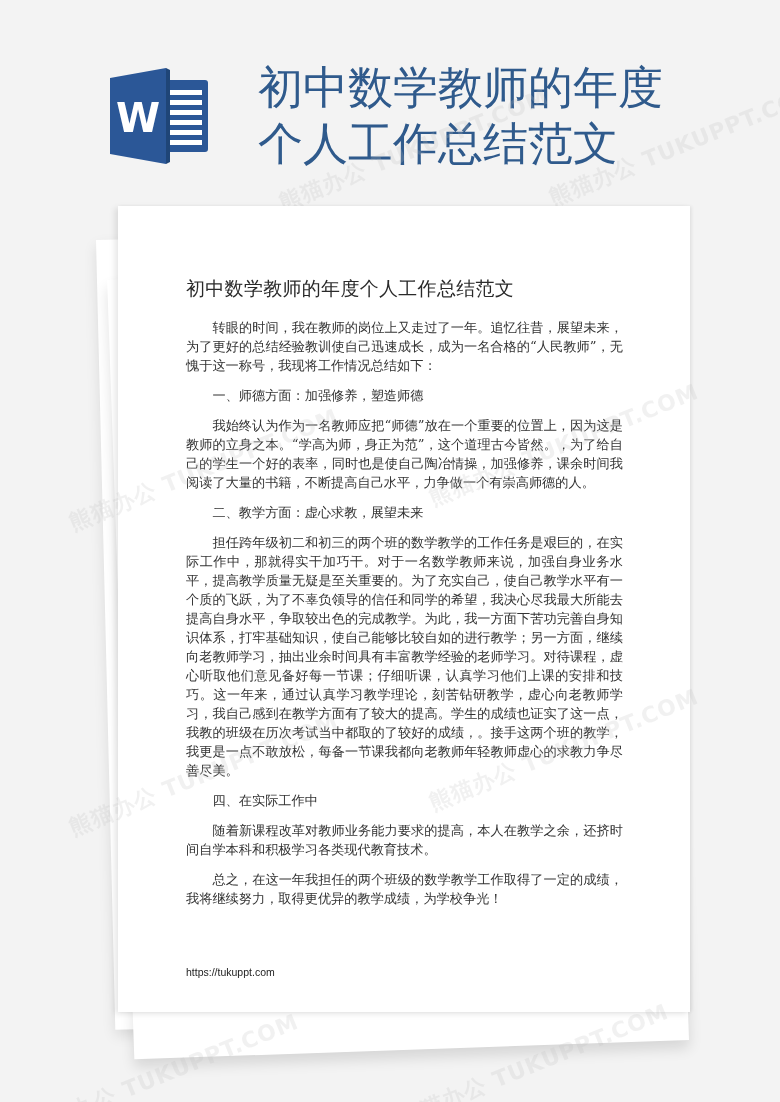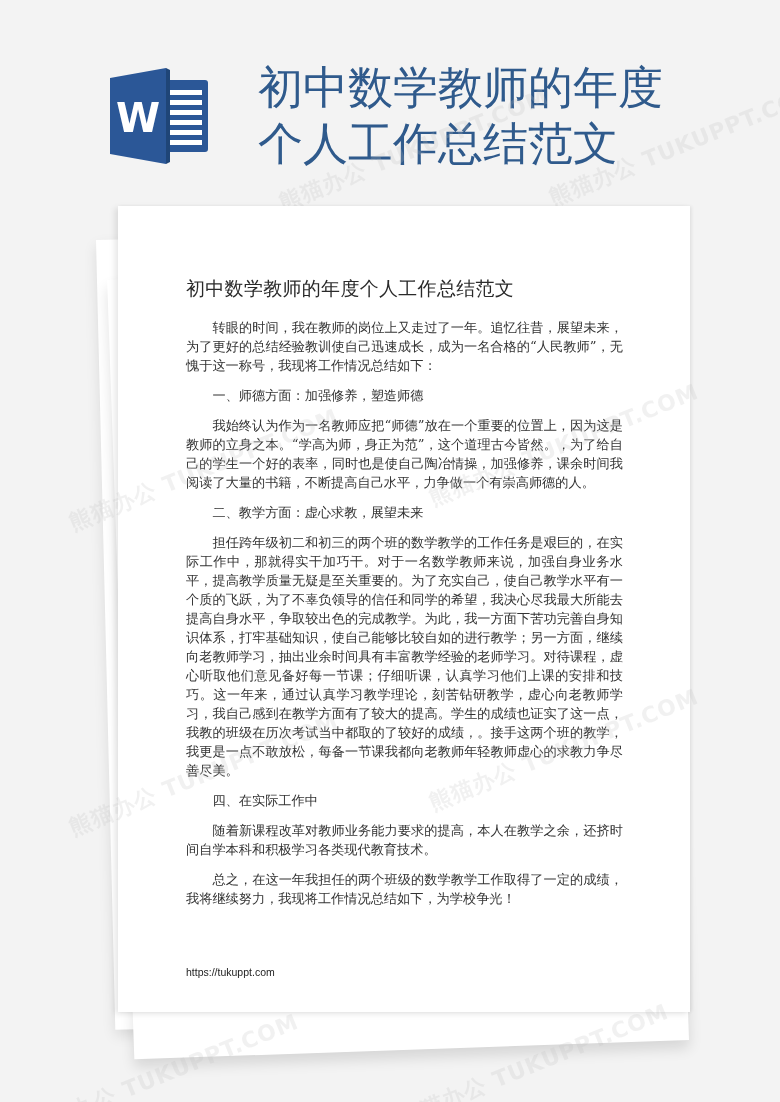--- a/index.html
+++ b/index.html
@@ -143,21 +143,21 @@
 <div class="page">
   <div class="doc-title">初中数学教师的年度个人工作总结范文</div>
   <div class="doc-body">
     <p>转眼的时间，我在教师的岗位上又走过了一年。追忆往昔，展望未来，为了更好的总结经验教训使自己迅速成长，成为一名合格的“人民教师”，无愧于这一称号，我现将工作情况总结如下：</p>
     <p class="heading">一、师德方面：加强修养，塑造师德</p>
     <p>我始终认为作为一名教师应把“师德”放在一个重要的位置上，因为这是教师的立身之本。“学高为师，身正为范”，这个道理古今皆然。，为了给自己的学生一个好的表率，同时也是使自己陶冶情操，加强修养，课余时间我阅读了大量的书籍，不断提高自己水平，力争做一个有崇高师德的人。</p>
     <p class="heading">二、教学方面：虚心求教，展望未来</p>
     <p>担任跨年级初二和初三的两个班的数学教学的工作任务是艰巨的，在实际工作中，那就得实干加巧干。对于一名数学教师来说，加强自身业务水平，提高教学质量无疑是至关重要的。为了充实自己，使自己教学水平有一个质的飞跃，为了不辜负领导的信任和同学的希望，我决心尽我最大所能去提高自身水平，争取较出色的完成教学。为此，我一方面下苦功完善自身知识体系，打牢基础知识，使自己能够比较自如的进行教学；另一方面，继续向老教师学习，抽出业余时间具有丰富教学经验的老师学习。对待课程，虚心听取他们意见备好每一节课；仔细听课，认真学习他们上课的安排和技巧。这一年来，通过认真学习教学理论，刻苦钻研教学，虚心向老教师学习，我自己感到在教学方面有了较大的提高。学生的成绩也证实了这一点，我教的班级在历次考试当中都取的了较好的成绩，。接手这两个班的教学，我更是一点不敢放松，每备一节课我都向老教师年轻教师虚心的求教力争尽善尽美。</p>
     <p class="heading">四、在实际工作中</p>
     <p>随着新课程改革对教师业务能力要求的提高，本人在教学之余，还挤时间自学本科和积极学习各类现代教育技术。</p>
-    <p>总之，在这一年我担任的两个班级的数学教学工作取得了一定的成绩，我将继续努力，我现将工作情况总结如下，为学校争光！</p>
+    <p>总之，在这一年我担任的两个班级的数学教学工作取得了一定的成绩，我将继续努力，取得更优异的教学成绩，为学校争光！</p>
   </div>
   <div class="doc-url">https://tukuppt.com</div>
 </div>
 
 <div class="wm" style="left:60px; top:455px;">熊猫办公 TUKUPPT.COM</div>
 <div class="wm" style="left:420px; top:430px;">熊猫办公 TUKUPPT.COM</div>
 <div class="wm" style="left:60px; top:760px;">熊猫办公 TUKUPPT.COM</div>
 <div class="wm" style="left:420px; top:735px;">熊猫办公 TUKUPPT.COM</div>
 <div class="wm" style="left:20px; top:1060px;">熊猫办公 TUKUPPT.COM</div>
 <div class="wm" style="left:390px; top:1050px;">熊猫办公 TUKUPPT.COM</div>

